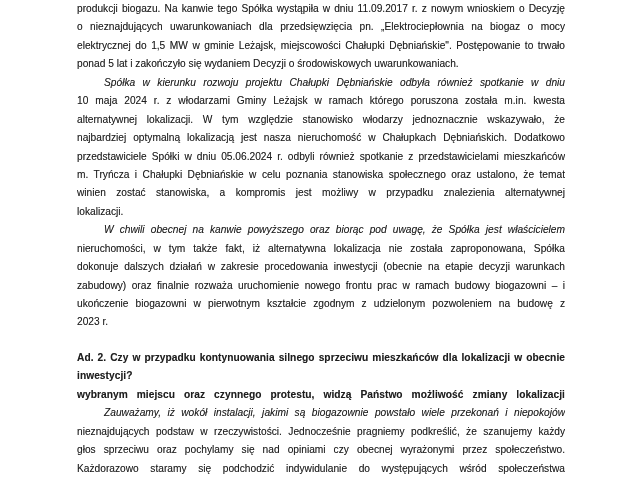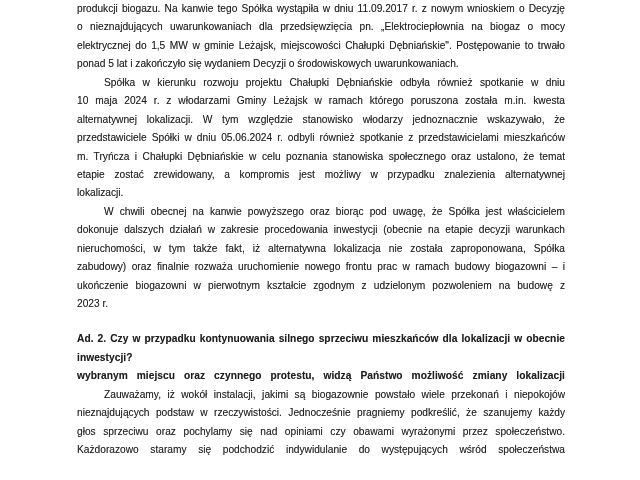--- a/index.html
+++ b/index.html
@@ -28,63 +28,64 @@
   }
   .para { margin: 0; padding: 0; }
   .line {
     height: 18.45px;
     line-height: 18.45px;
     text-align: justify;
     text-align-last: justify;
     overflow: hidden;
   }
   .line.last { text-align-last: left; }
-  .line.indent { text-indent: 27px; }
+  .line.indent { text-indent: 27px; font-style: italic; }
   .heading { margin-top: 17px; }
   .heading .line { font-weight: bold; letter-spacing: 0.05px; }
 </style>
 </head>
 <body>
 
 <div class="page">
   <div class="content">
 
     <div class="para">
       <div class="line">produkcji biogazu. Na kanwie tego Spółka wystąpiła w dniu 11.09.2017 r. z nowym wnioskiem o Decyzję</div>
       <div class="line">o nieznajdujących uwarunkowaniach dla przedsięwzięcia pn. „Elektrociepłownia na biogaz o mocy</div>
       <div class="line">elektrycznej do 1,5 MW w gminie Leżajsk, miejscowości Chałupki Dębniańskie". Postępowanie to trwało</div>
       <div class="line last">ponad 5 lat i zakończyło się wydaniem Decyzji o środowiskowych uwarunkowaniach.</div>
     </div>
 
     <div class="para">
       <div class="line indent">Spółka w kierunku rozwoju projektu Chałupki Dębniańskie odbyła również spotkanie w dniu</div>
       <div class="line">10 maja 2024 r. z włodarzami Gminy Leżajsk w ramach którego poruszona została m.in. kwesta</div>
       <div class="line">alternatywnej lokalizacji. W tym względzie stanowisko włodarzy jednoznacznie wskazywało, że</div>
+      <div class="line">najbardziej optymalną lokalizacją jest nasza nieruchomość w Chałupkach Dębniańskich. Dodatkowo</div>
       <div class="line">przedstawiciele Spółki w dniu 05.06.2024 r. odbyli również spotkanie z przedstawicielami mieszkańców</div>
       <div class="line">m. Tryńcza i Chałupki Dębniańskie w celu poznania stanowiska społecznego oraz ustalono, że temat</div>
-      <div class="line">etapie zostać zrewidowany, a kompromis jest możliwy w przypadku znalezienia alternatywnej</div>
+      <div class="line">winien zostać stanowiska, a kompromis jest możliwy w przypadku znalezienia alternatywnej</div>
       <div class="line last">lokalizacji.</div>
     </div>
 
     <div class="para">
       <div class="line indent">W chwili obecnej na kanwie powyższego oraz biorąc pod uwagę, że Spółka jest właścicielem</div>
+      <div class="line">nieruchomości, w tym także fakt, iż alternatywna lokalizacja nie została zaproponowana, Spółka</div>
       <div class="line">dokonuje dalszych działań w zakresie procedowania inwestycji (obecnie na etapie decyzji warunkach</div>
-      <div class="line">nieruchomości, w tym także fakt, iż alternatywna lokalizacja nie została zaproponowana, Spółka</div>
       <div class="line">zabudowy) oraz finalnie rozważa uruchomienie nowego frontu prac w ramach budowy biogazowni – i</div>
       <div class="line">ukończenie biogazowni w pierwotnym kształcie zgodnym z udzielonym pozwoleniem na budowę z</div>
       <div class="line last">2023 r.</div>
     </div>
 
     <div class="para heading">
       <div class="line">Ad. 2. Czy w przypadku kontynuowania silnego sprzeciwu mieszkańców dla lokalizacji w obecnie</div>
       <div class="line last">inwestycji?</div>
       <div class="line">wybranym miejscu oraz czynnego protestu, widzą Państwo możliwość zmiany lokalizacji</div>
     </div>
 
     <div class="para">
       <div class="line indent">Zauważamy, iż wokół instalacji, jakimi są biogazownie powstało wiele przekonań i niepokojów</div>
       <div class="line">nieznajdujących podstaw w rzeczywistości. Jednocześnie pragniemy podkreślić, że szanujemy każdy</div>
-      <div class="line">głos sprzeciwu oraz pochylamy się nad opiniami czy obawami wyrażonymi przez społeczeństwo.</div>
+      <div class="line">głos sprzeciwu oraz pochylamy się nad opiniami czy obecnej wyrażonymi przez społeczeństwo.</div>
       <div class="line">Każdorazowo staramy się podchodzić indywidulanie do występujących wśród społeczeństwa</div>
     </div>
 
   </div>
 </div>
 
 </body></html>

